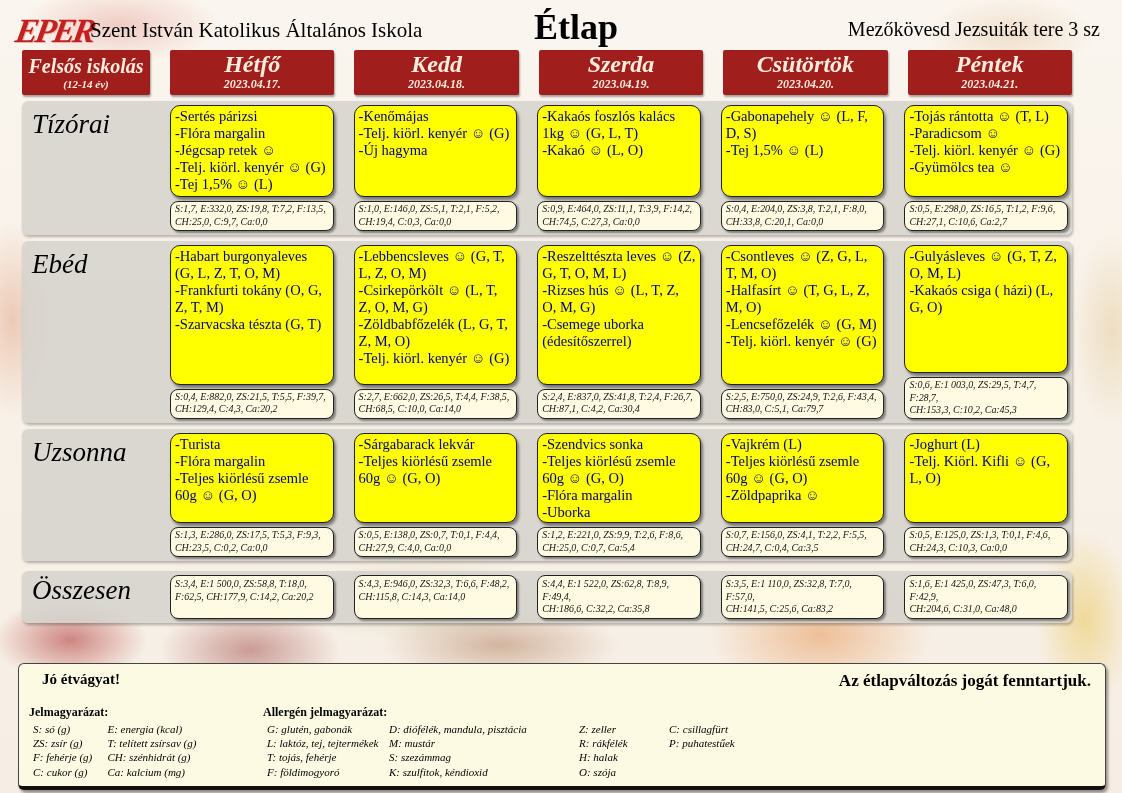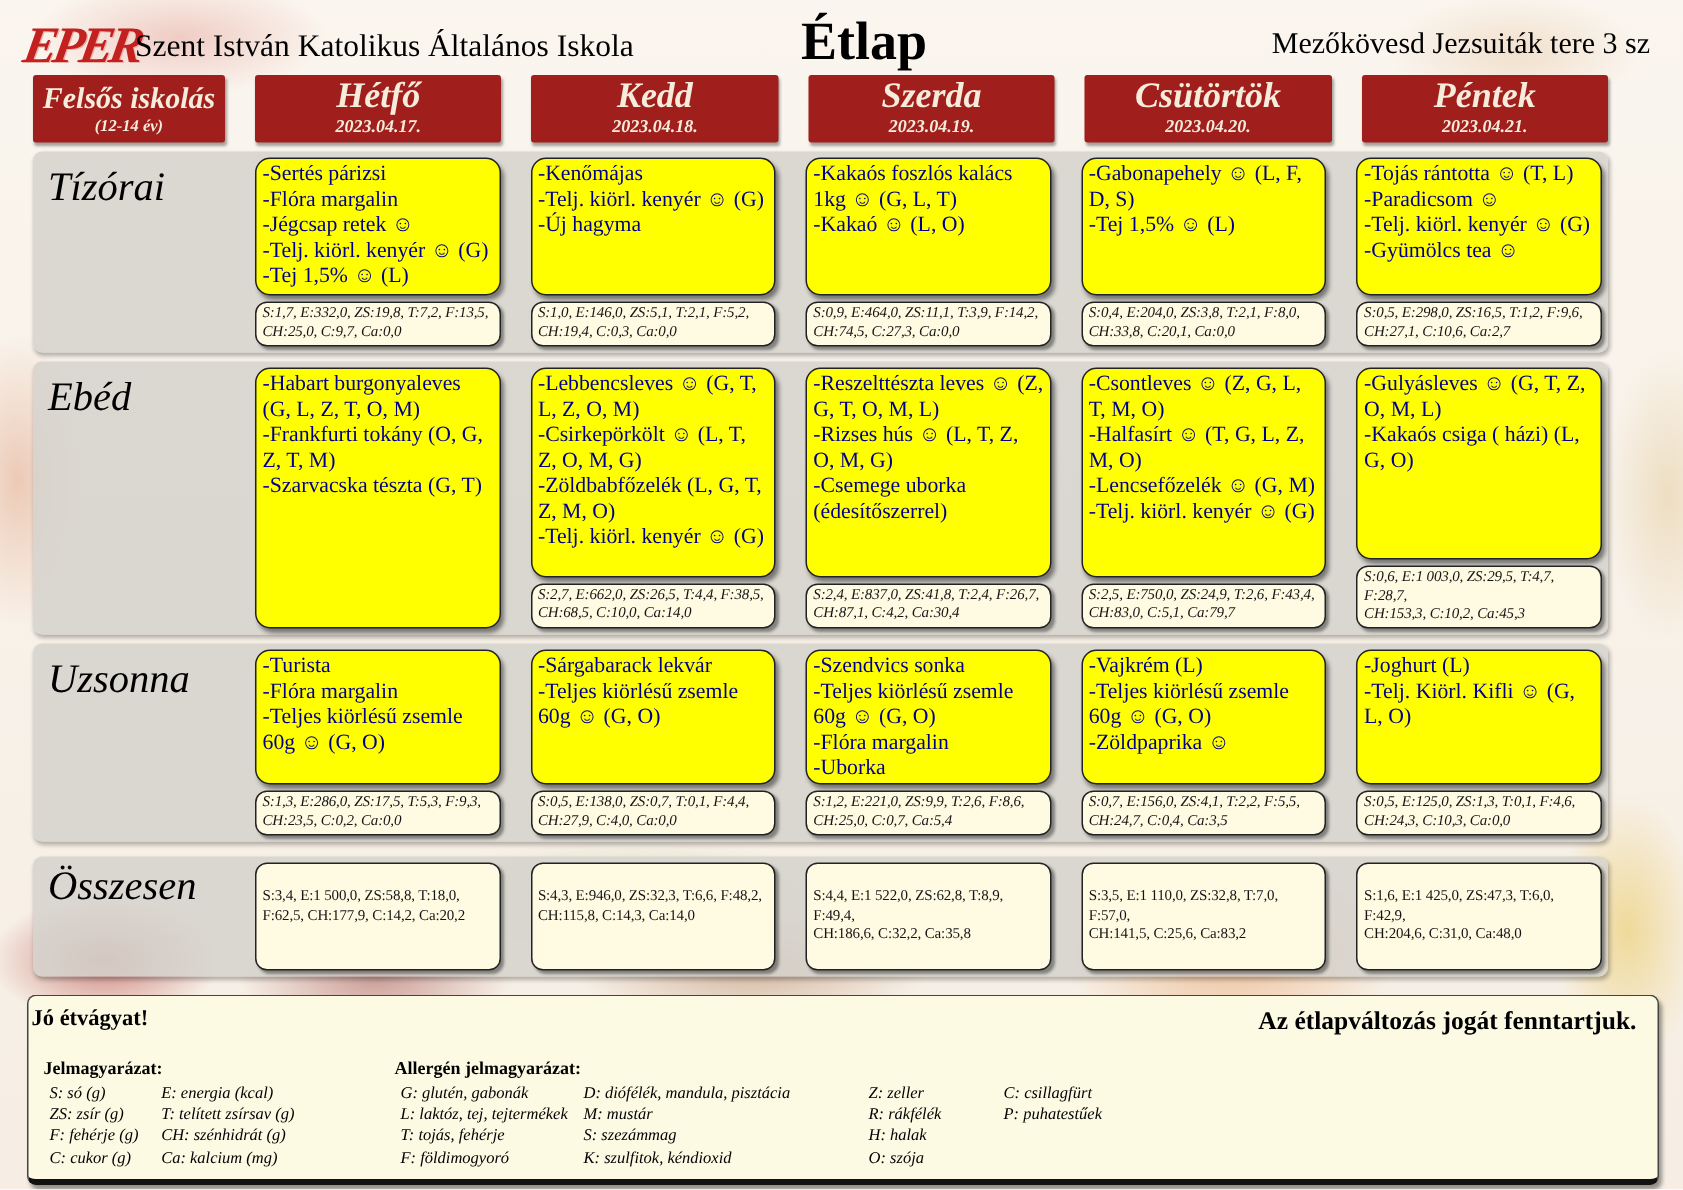--- a/index.html
+++ b/index.html
@@ -52,29 +52,29 @@
   .band-uzsonna .menu-box { min-height:84px; }
 
   .nutri-box { margin-top:4px; background:#fffbe3; border:1px solid #222; border-radius:8px;
                box-shadow:2px 2px 2px rgba(0,0,0,0.4); padding:1px 4px;
                font-size:10px; font-style:italic; line-height:1.25; white-space:pre-line;
                letter-spacing:-0.1px; min-height:26px; color:#141414; }
 
   .band-total { margin-top:10px; }
   .band-total .row-label { padding-top:0; }
   .total-box { background:#fffbe3; border:1px solid #222; border-radius:8px;
-               box-shadow:2px 2px 2px rgba(0,0,0,0.4); padding:16px 4px;
-               font-size:10px; line-height:1.25; white-space:pre-line;
+               box-shadow:2px 2px 2px rgba(0,0,0,0.4); padding:2px 4px;
+               font-size:10px; font-style:italic; line-height:1.25; white-space:pre-line;
                letter-spacing:-0.1px; min-height:28px; color:#141414; }
 
   
   .footer { position:absolute; left:18px; top:663px; width:1086px; height:122px;
             background:#fcfae3; border:1px solid #444; border-bottom:4px solid #111;
             border-radius:6px; box-shadow:2px 3px 3px rgba(0,0,0,0.4); }
-  .footer-top { display:flex; justify-content:space-between; padding:7px 14px 0 2px; }
+  .footer-top { display:flex; justify-content:space-between; padding:7px 14px 0 23px; }
   .bon-appetit { font-size:15px; font-weight:bold; }
   .rights { font-size:17px; font-weight:bold; }
   .legend-area { position:absolute; left:10px; right:10px; bottom:7px; display:flex;gap:48px; }
   .legend-title { font-size:12px; font-weight:bold; margin-bottom:2px; }
   .legend-cols { display:flex; }
   .legend-col { font-size:11px; font-style:italic; line-height:1.3; white-space:pre-line; padding-left:4px; }
   .lb-basic { width:186px; }
   .lb-basic .c1 { width:72px; } .lb-basic .c2 { width:110px; }
   .lb-allergen .c1 { width:118px; } .lb-allergen .c2 { width:86px; }
   .lb-allergen .c3 { width:186px; } .lb-allergen .c4 { width:110px; }
@@ -157,20 +157,22 @@
 CH:27,1, C:10,6, Ca:2,7</div>
       </div>
     </div>
 
     <div class="band band-ebed">
       <div class="row-label">Ebéd</div>
       <div class="cell">
         <div class="menu-box">-Habart burgonyaleves (G, L, Z, T, O, M)
 -Frankfurti tokány (O, G, Z, T, M)
 -Szarvacska tészta (G, T)</div>
+        <div class="nutri-box">S:0,4, E:882,0, ZS:21,5, T:5,5, F:39,7,
+CH:129,4, C:4,3, Ca:20,2</div>
       </div>
       <div class="cell">
         <div class="menu-box">-Lebbencsleves ☺ (G, T, L, Z, O, M)
 -Csirkepörkölt ☺ (L, T, Z, O, M, G)
 -Zöldbabfőzelék (L, G, T, Z, M, O)
 -Telj. kiörl. kenyér ☺ (G)</div>
         <div class="nutri-box">S:2,7, E:662,0, ZS:26,5, T:4,4, F:38,5,
 CH:68,5, C:10,0, Ca:14,0</div>
       </div>
       <div class="cell">

